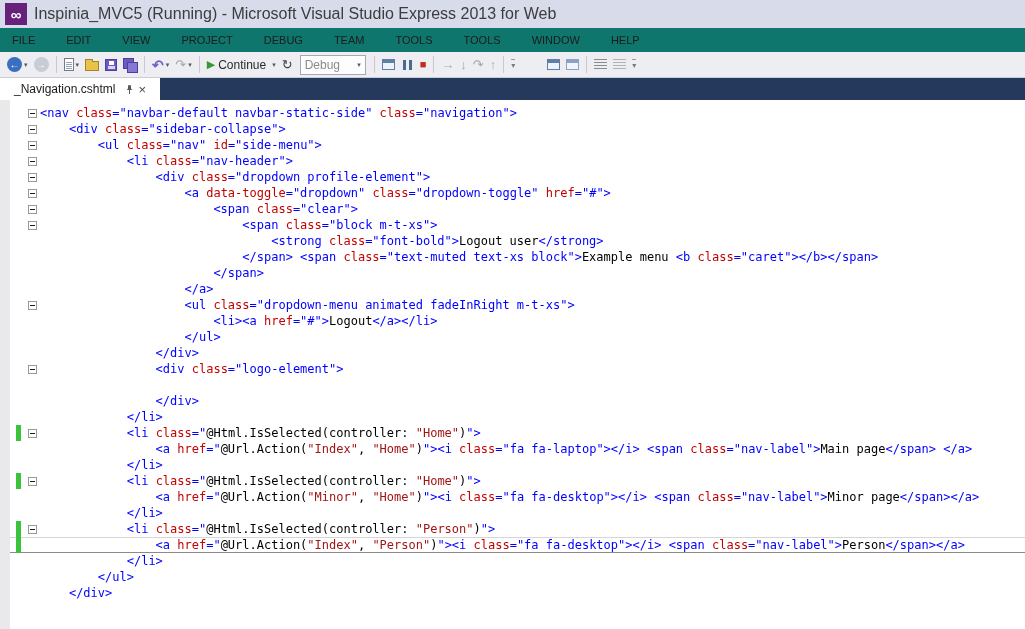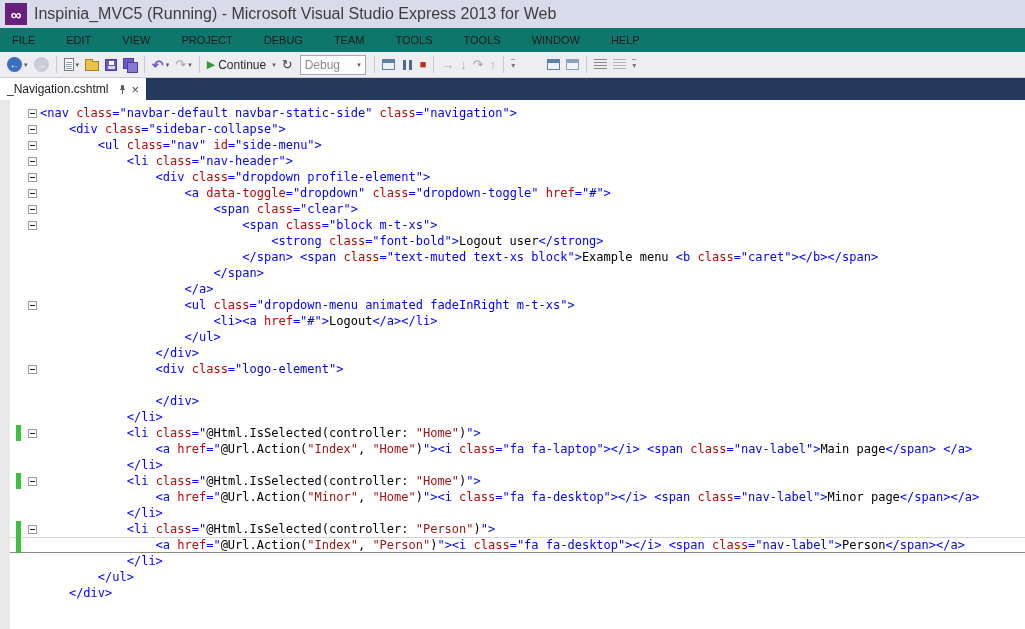--- a/index.html
+++ b/index.html
@@ -51,21 +51,21 @@
   .shp-window { width:13px; height:11px; border:1px solid #5f7fa8; background:#eef3f9; }
   .shp-window::before { content:""; position:absolute; left:0; top:0; right:0; height:3px; background:#5f7fa8; }
   .shp-window2 { width:13px; height:11px; border:1px solid #8aa3c2; background:#f2f5fa; }
   .shp-window2::before { content:""; position:absolute; left:0; top:0; right:0; height:3px; background:#8aa3c2; }
   .shp-pause { width:9px; height:10px; border-left:3px solid #4a6a96; border-right:3px solid #4a6a96; margin:0 2px; }
   .shp-lines  { width:13px; height:11px; background:repeating-linear-gradient(to bottom,#8a8a8a 0 1px,transparent 1px 3px); }
   .shp-lines2 { width:13px; height:11px; background:repeating-linear-gradient(to bottom,#b3b3b3 0 1px,transparent 1px 3px); }
 
   
   .tabstrip { height:22px; background:#24395b; display:flex; align-items:stretch; }
-  .tab { display:flex; align-items:center; padding:0 7px; font-size:12px; cursor:default; }
+  .tab { display:flex; align-items:center; padding:0 14px; font-size:12px; cursor:default; }
   .tab.active { background:#ffffff; color:#1a1a1a; }
   .tab.inactive { background:#2e4567; color:#f0f0f0; margin-left:1px; }
   .tlab { margin-right:6px; white-space:nowrap; }
   .ticon { display:inline-flex; align-items:center; margin-left:3px; }
   .tclose { font-size:13px; color:#4a4a4a; line-height:1; }
 
   
   .editor { position:relative; background:#fff; height:529px; overflow:hidden;
             font-family:"DejaVu Sans Mono", monospace; }
   .indmargin { position:absolute; left:0; top:0; width:10px; height:100%; background:#e9e9ec; }

